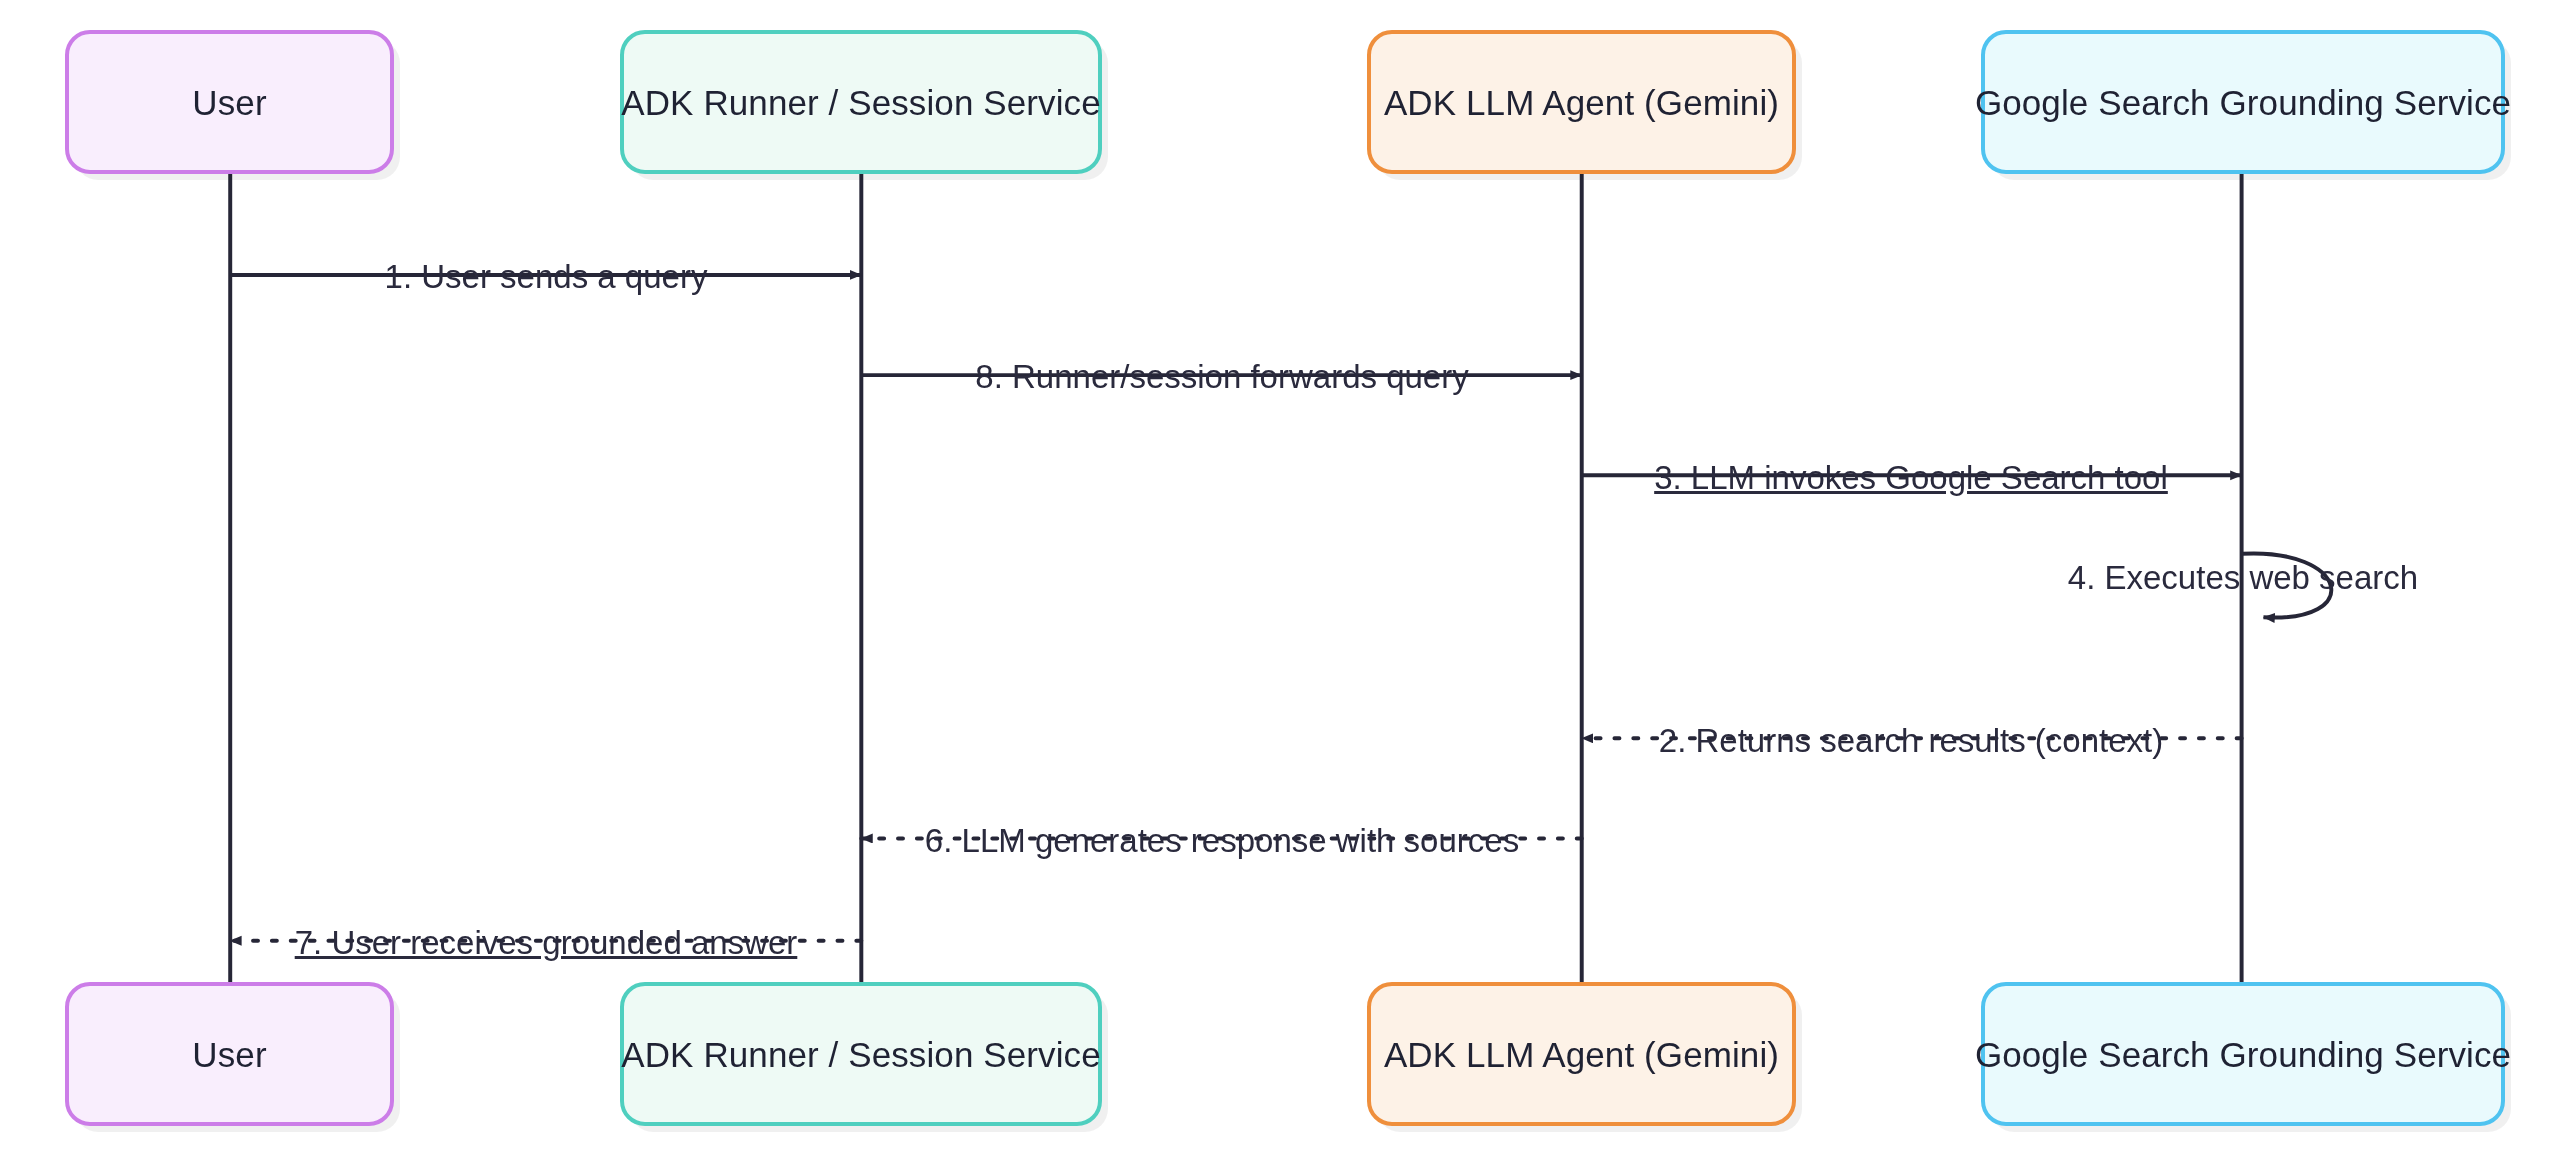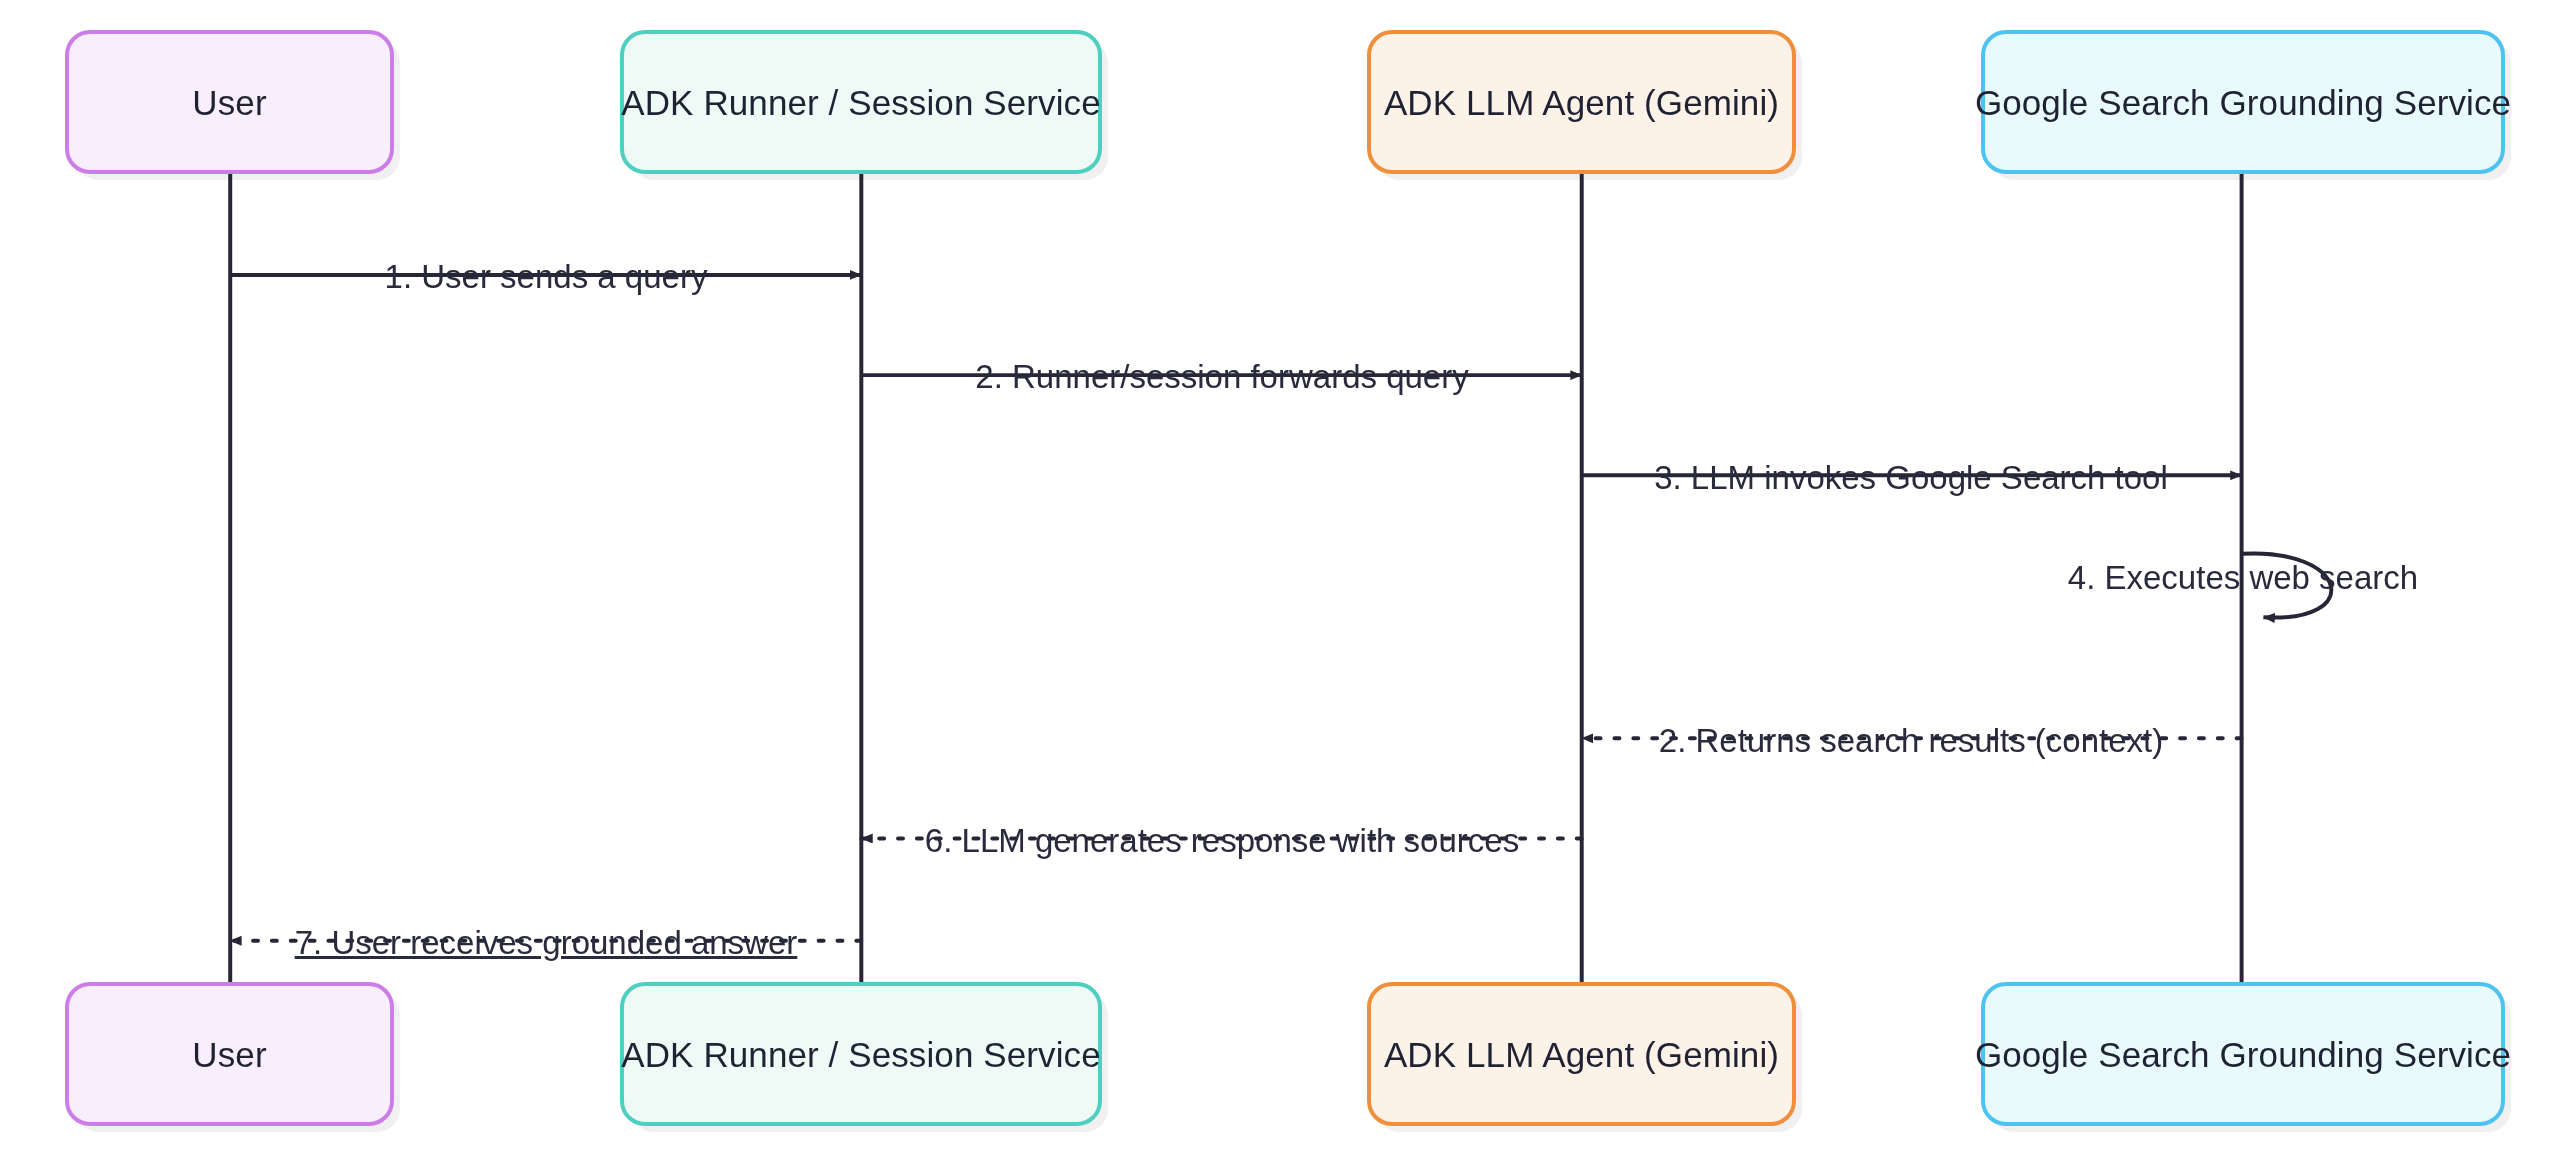--- a/index.html
+++ b/index.html
@@ -108,22 +108,22 @@
       <div class="participant-box" style="left: 1367px; top: 982px; width: 429px; height: 144px; border-color: rgb(239, 143, 60); background: rgb(253, 242, 231);">
         <span class="participant-label">ADK LLM Agent (Gemini)</span>
       </div>
       <div class="participant-box" style="left: 1981px; top: 982px; width: 524px; height: 144px; border-color: rgb(79, 195, 240); background: rgb(233, 250, 253);">
         <span class="participant-label">Google Search Grounding Service</span>
       </div>
     </div>
 
   <div id="message-labels">
       <div class="msg-label" style="left: 546px; top: 240px;">1. User sends a query</div>
-      <div class="msg-label" style="left: 1222px; top: 340px;">2. Runner/session forwards query</div>
-      <div class="msg-label" style="left: 1911px; top: 441px;">3. LLM invokes Google Search tool</div>
+      <div class="msg-label" style="left: 1222px; top: 340px;">8. Runner/session forwards query</div>
+      <div class="msg-label" style="left: 1911px; top: 441px; text-decoration: underline;">3. LLM invokes Google Search tool</div>
       <div class="msg-label" style="left: 2243px; top: 541px;">4. Executes web search</div>
       <div class="msg-label" style="left: 1911px; top: 704px;">2. Returns search results (context)</div>
       <div class="msg-label" style="left: 1222px; top: 804px;">6. LLM generates response with sources</div>
       <div class="msg-label" style="left: 546px; top: 906px; text-decoration: underline;">7. User receives grounded answer</div>
     </div>
 
 </div>
 
 
 </body></html>

